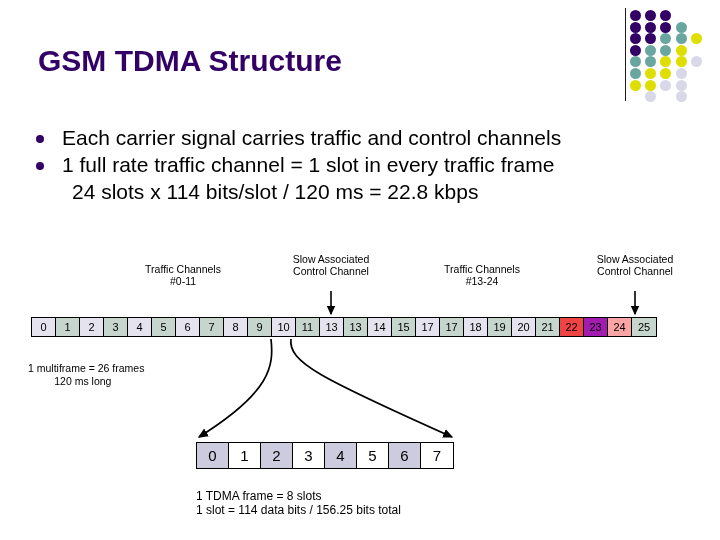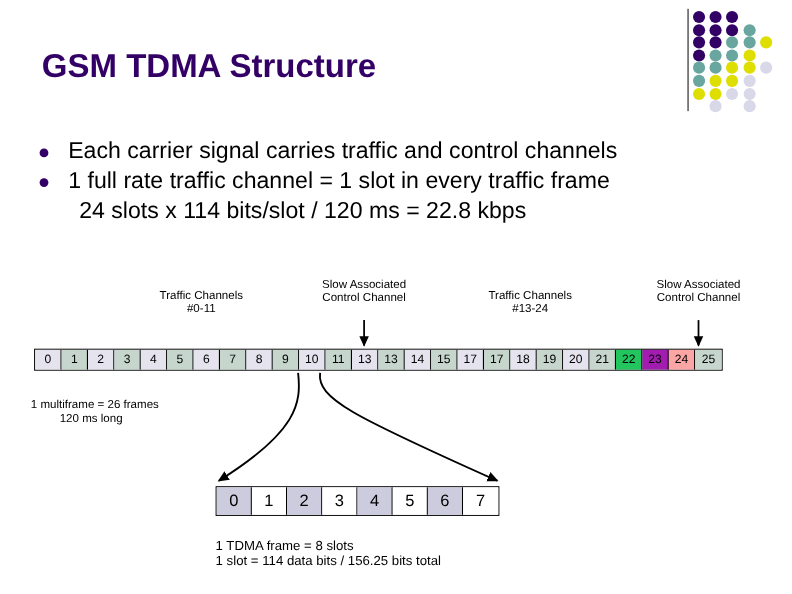--- a/index.html
+++ b/index.html
@@ -157,21 +157,21 @@
       <div class="cell" style="background: rgb(228, 227, 238);">13</div>
       <div class="cell" style="background: rgb(198, 214, 205);">13</div>
       <div class="cell" style="background: rgb(228, 227, 238);">14</div>
       <div class="cell" style="background: rgb(198, 214, 205);">15</div>
       <div class="cell" style="background: rgb(228, 227, 238);">17</div>
       <div class="cell" style="background: rgb(198, 214, 205);">17</div>
       <div class="cell" style="background: rgb(228, 227, 238);">18</div>
       <div class="cell" style="background: rgb(198, 214, 205);">19</div>
       <div class="cell" style="background: rgb(228, 227, 238);">20</div>
       <div class="cell" style="background: rgb(198, 214, 205);">21</div>
-      <div class="cell" style="background: #22c55e; text-align: center;">22</div>
+      <div class="cell" style="background: #ef4444; text-align: center;">22</div>
       <div class="cell" style="background: #a21caf;">23</div>
       <div class="cell" style="background: #fca5a5;">24</div>
       <div class="cell" style="background: rgb(198, 214, 205);">25</div>
     </div>
 
   <div id="mf-note">1 multiframe = 26 frames
          120 ms long</div>
 
   <div id="tdmaframe">
       <div class="cell" style="background: rgb(204, 204, 222);">0</div>

